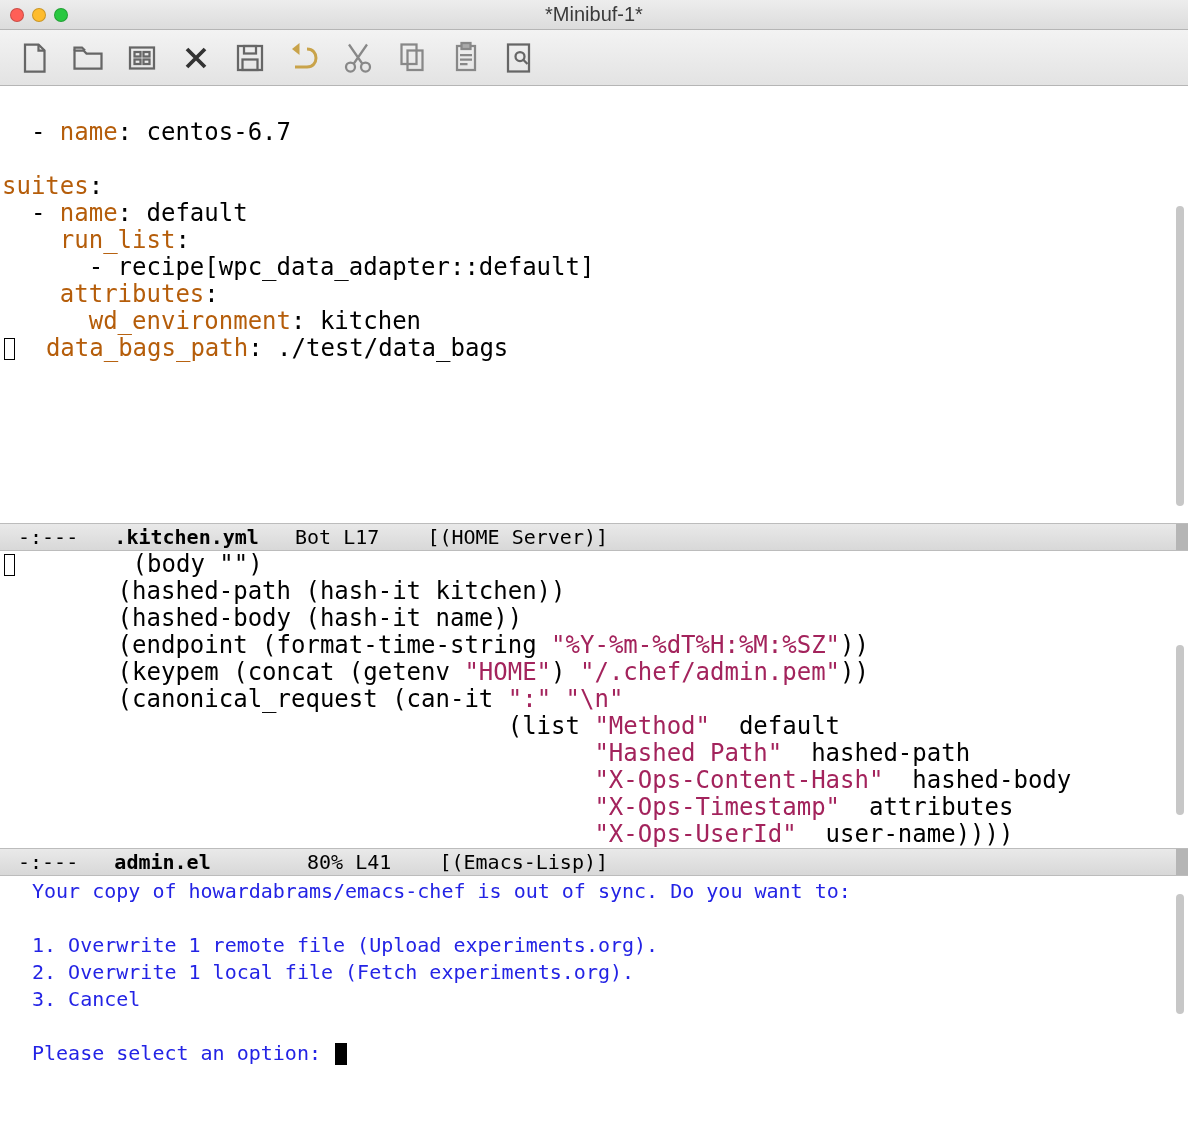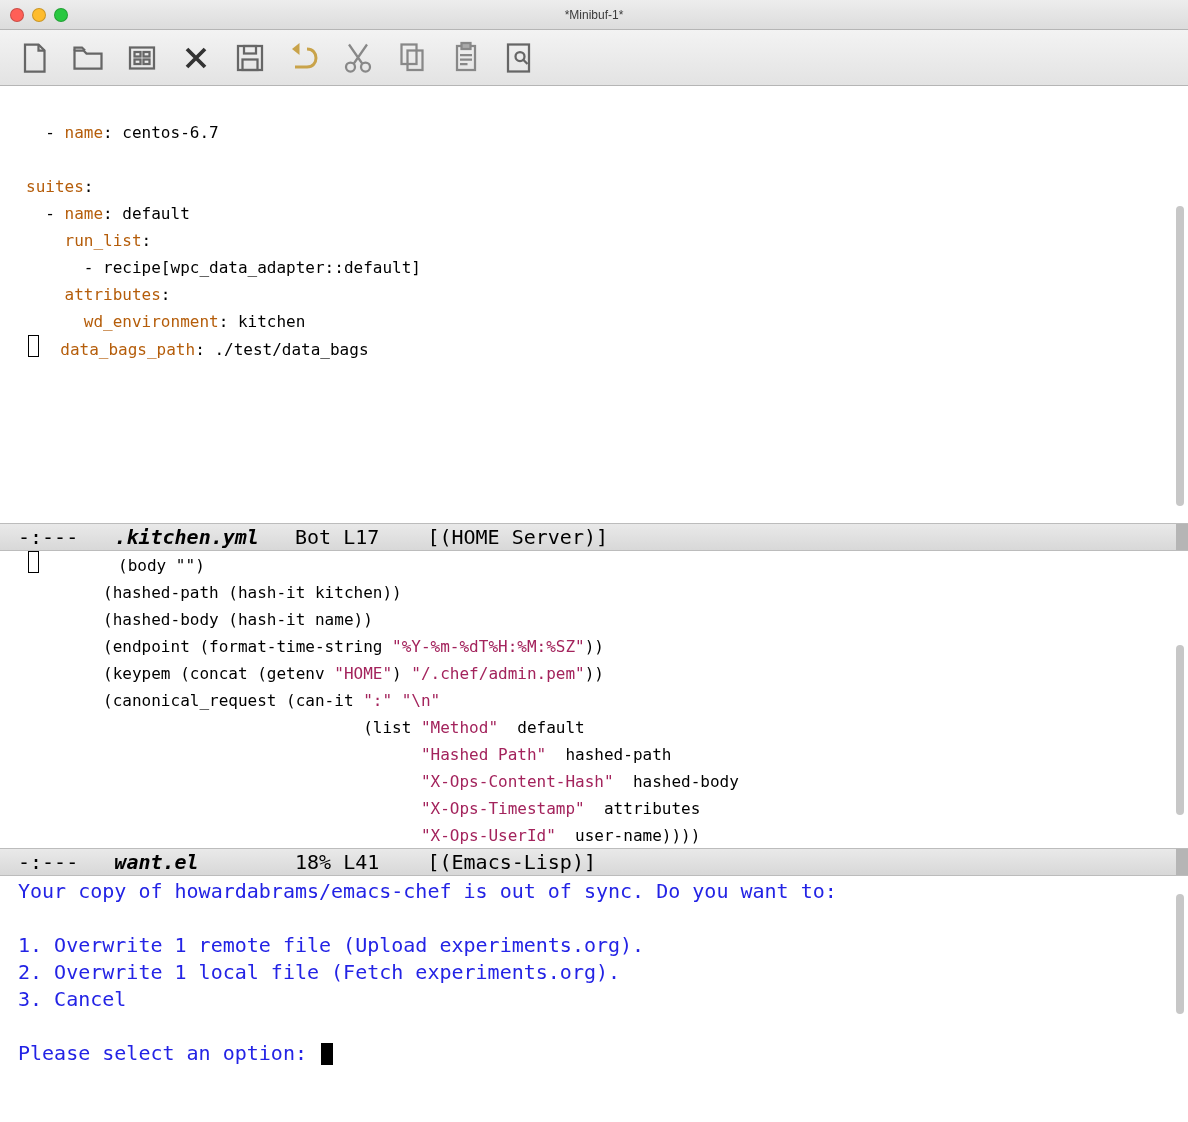--- a/index.html
+++ b/index.html
@@ -30,21 +30,21 @@
     border: 0.5px solid rgba(0,0,0,0.2);
   }
   .dot.red { background:#ff5f57; }
   .dot.yellow { background:#febc2e; }
   .dot.green { background:#28c840; }
   .title {
     position: absolute;
     left: 0; right: 0;
     text-align: center;
     font-family: -apple-system, "Helvetica Neue", Arial, sans-serif;
-    font-size: 12px;
+    font-size: 20px;
     color: #3a3a3a;
     pointer-events: none;
   }
   .toolbar {
     height: 56px;
     background: linear-gradient(#f3f3f3, #e3e3e3);
     border-bottom: 1px solid #b5b5b5;
     display: flex;
     align-items: center;
     gap: 14px;
@@ -56,34 +56,34 @@
     color: #555;
     cursor: pointer;
   }
   .tbtn svg { width: 36px; height: 36px; }
   .editor {
     position: relative;
     background: #fff;
   }
   .pane {
     white-space: pre;
-    font-size: 16px;
+    font-size: 24px;
     line-height: 27px;
-    padding-left: 26px;
+    padding-left: 2px;
     color: #000;
     position: relative;
   }
   .pane1 { height: 437px; padding-top: 6px; }
   .pane2 { height: 297px; }
   .minibuf {
     color: #2323e5;
     white-space: pre;
     font-size: 20px;
     line-height: 27px;
-    padding-left: 18px;
+    padding-left: 32px;
     padding-top: 2px;
     height: 176px;
     background: #fff;
     position: relative;
   }
   .minibuf::after {
     content: "";
     position: absolute;
     right: 4px;
     top: 18px;
@@ -106,21 +106,21 @@
   }
   .modeline::after {
     content: "";
     position: absolute;
     right: 0;
     top: 0;
     bottom: 0;
     width: 12px;
     background: #b5b5b5;
   }
-  .modeline .fname { font-weight: bold; font-style: italic; }
+  .modeline .fname { font-weight: bold; }
   .kw { color: #b55d0a; }
   .str { color: #a3235c; }
   .cursorbox {
     display: inline-block;
     width: 11px; height: 22px;
     border: 1.5px solid #000;
     vertical-align: text-bottom;
     margin: 0 2px 2px 2px;
   }
   .pane1-scroll, .pane2-scroll {
@@ -244,21 +244,21 @@
 <span><span>        (hashed-body (hash-it name))</span></span>
 <span><span>        (endpoint (format-time-string </span><span class="str">"%Y-%m-%dT%H:%M:%SZ"</span><span>))</span></span>
 <span><span>        (keypem (concat (getenv </span><span class="str">"HOME"</span><span>) </span><span class="str">"/.chef/admin.pem"</span><span>))</span></span>
 <span><span>        (canonical_request (can-it </span><span class="str">":"</span><span> </span><span class="str">"\n"</span></span>
 <span><span>                                   (list </span><span class="str">"Method"</span><span>  default</span></span>
 <span><span>                                         </span><span class="str">"Hashed Path"</span><span>  hashed-path</span></span>
 <span><span>                                         </span><span class="str">"X-Ops-Content-Hash"</span><span>  hashed-body</span></span>
 <span><span>                                         </span><span class="str">"X-Ops-Timestamp"</span><span>  attributes</span></span>
 <span><span>                                         </span><span class="str">"X-Ops-UserId"</span><span>  user-name))))</span></span><div class="pane2-scroll"></div></div>
 
-  <div class="modeline"><span>-:--- </span>  <span class="fname">want.el</span><span>        18% L41    [(Emacs-Lisp)]</span></div>
+  <div class="modeline"><span>-:--- </span>  <span class="fname">admin.el</span><span>        80% L41    [(Emacs-Lisp)]</span></div>
 
   <div class="minibuf"><span>Your copy of howardabrams/emacs-chef is out of sync. Do you want to:</span>
 <span></span>
 <span>1. Overwrite 1 remote file (Upload experiments.org).</span>
 <span>2. Overwrite 1 local file (Fetch experiments.org).</span>
 <span>3. Cancel</span>
 <span></span>
 <span>Please select an option: </span><span class="cursor-fill"></span></div>
 
 </div>

